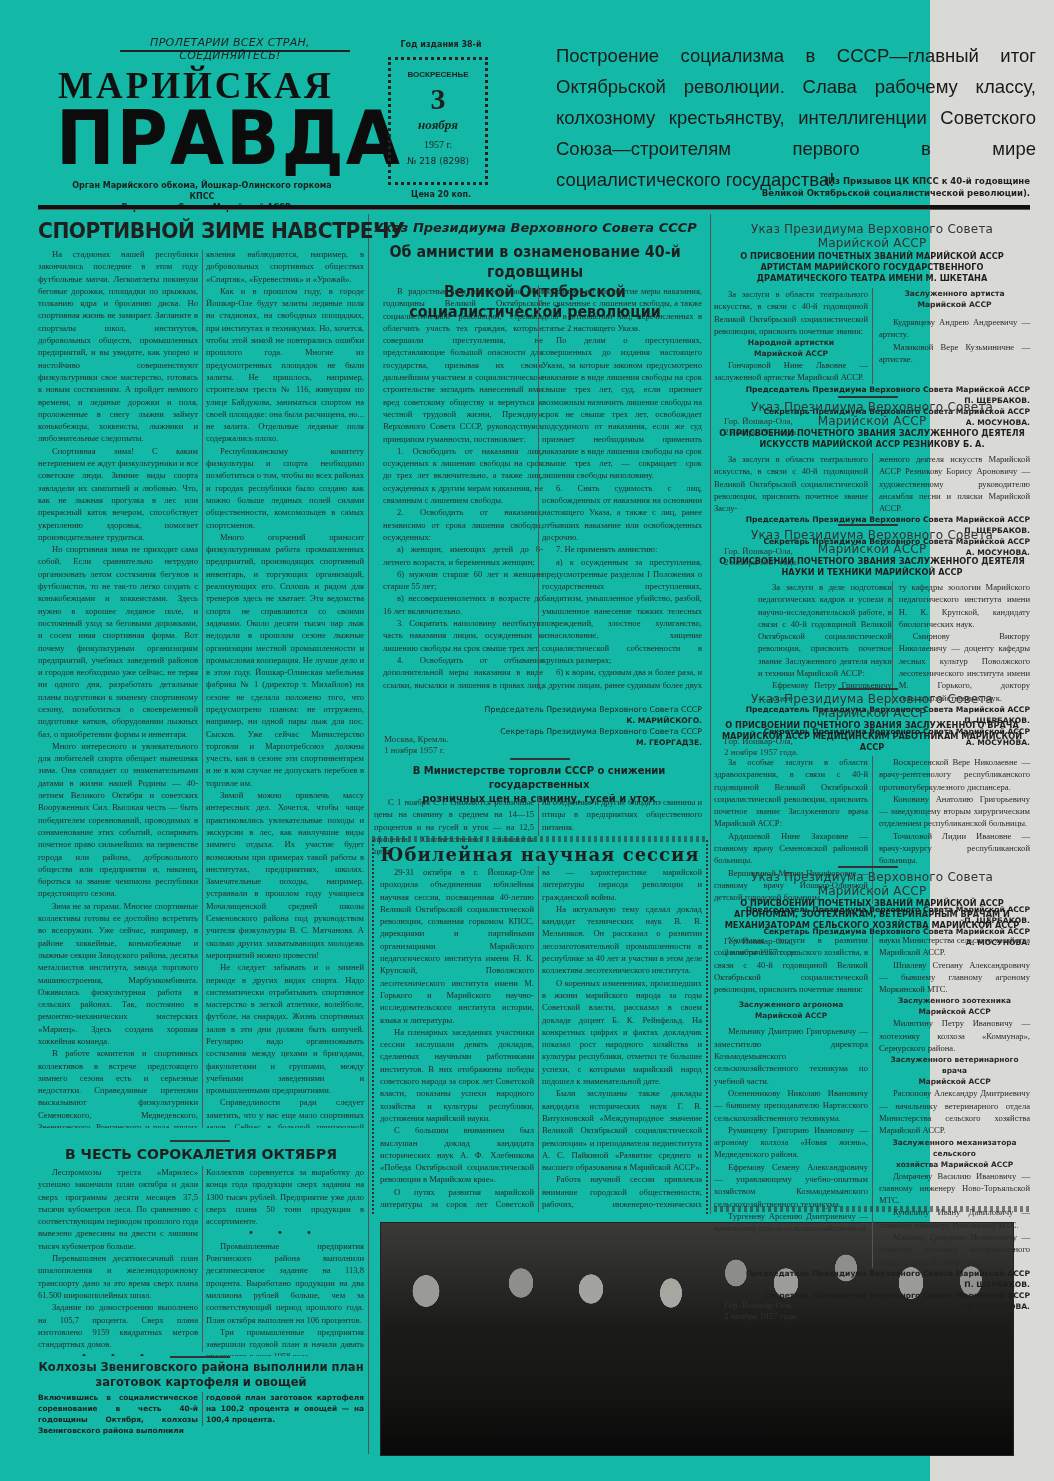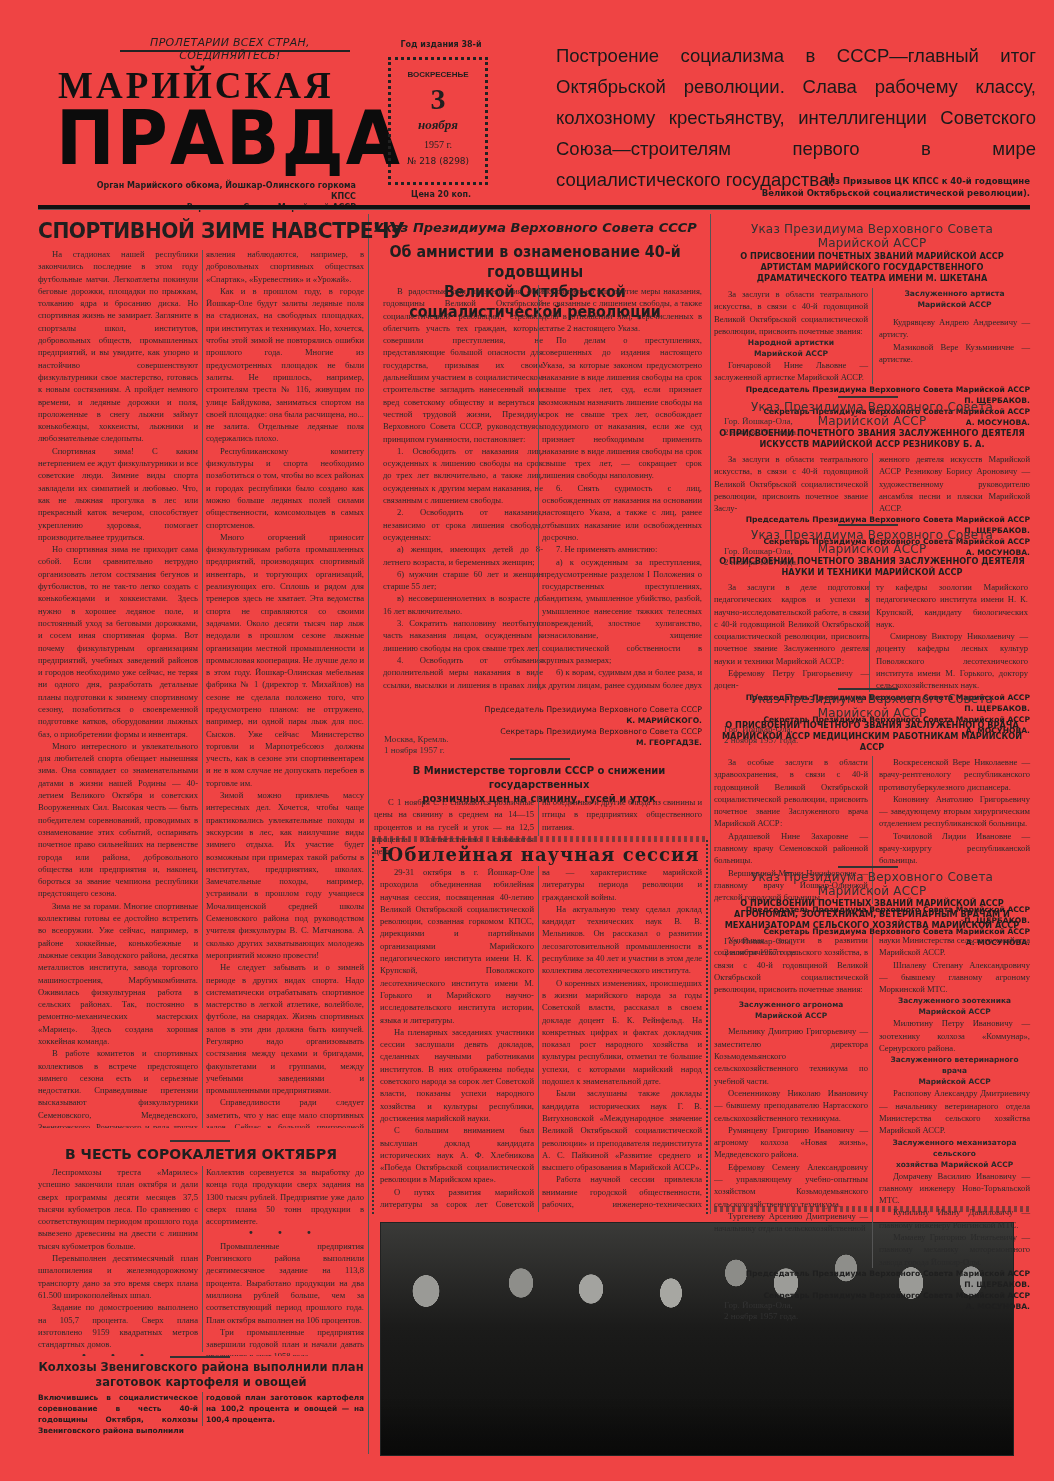--- a/index.html
+++ b/index.html
@@ -3,27 +3,27 @@
 <meta charset="utf-8">
 <style>
   html, body { margin:0; padding:0; }
   body {
     width:1054px; height:1481px; overflow:hidden;
     background:#d9d9d6;
     font-family:"Liberation Serif", serif;
     color:#1f1f1f;
     position:relative;
   }
-  .page { position:absolute; left:0; top:0; width:1054px; height:1481px; background:#ef4444; }
+  .page { position:absolute; left:0; top:0; width:930px; height:1481px; background:#14b8a6; }
   .abs { position:absolute; }
   .motto { left:110px; top:36px; width:240px; font-family:"DejaVu Sans", sans-serif; font-style:italic; font-size:11px; letter-spacing:0.3px; text-align:center; }
   .motto-rule { left:120px; top:50px; width:230px; height:2px; background:#222; }
   .title1 { left:58px; top:64px; width:270px; font-family:"Liberation Serif", serif; font-size:37px; letter-spacing:3px; font-weight:bold; text-align:center; color:#111; }
   .title2 { left:56px; top:98px; width:275px; font-family:"DejaVu Sans", sans-serif; font-size:70px; font-weight:900; letter-spacing:2px; text-align:center; color:#0c0c0c; line-height:80px; transform:scaleY(1.08); }
-  .organ { left:96px; top:180px; width:260px; font-family:"DejaVu Sans", sans-serif; font-size:8px; font-weight:bold; text-align:right; line-height:11px; }
+  .organ { left:72px; top:180px; width:260px; font-family:"DejaVu Sans", sans-serif; font-size:8px; font-weight:bold; text-align:center; line-height:11px; }
   .year { left:400px; top:40px; width:82px; font-family:"DejaVu Sans", sans-serif; font-size:8px; font-weight:bold; text-align:center; }
   .datebox { left:388px; top:57px; width:100px; height:128px; border:3px dotted #222; box-sizing:border-box; text-align:center; }
   .datebox .dow { font-family:Liberation Sans, sans-serif; font-size:8px; font-weight:bold; margin-top:10px; }
   .datebox .day { font-size:30px; font-weight:bold; line-height:32px; margin-top:4px; }
   .datebox .mon { font-style:italic; font-size:13px; font-weight:bold; margin-top:2px; }
   .datebox .yr { font-size:10px; margin-top:6px; }
   .datebox .num { font-family:"DejaVu Sans", sans-serif; font-size:9px; margin-top:6px; }
   .price { left:400px; top:190px; width:82px; font-family:"DejaVu Sans", sans-serif; font-size:8px; font-weight:bold; text-align:center; }
   .slogan { left:556px; top:40px; width:480px; font-family:"Liberation Sans", sans-serif; font-size:18.5px; line-height:31px; text-align:justify; color:#1a1a1a; }
   .slogan-src { left:700px; top:175px; width:330px; font-family:"DejaVu Sans", sans-serif; font-size:8.5px; font-weight:bold; text-align:right; line-height:12px; }
@@ -262,21 +262,21 @@
       <div>Гор. Йошкар-Ола,</div>
       <div>2 ноября 1957 года.</div>
     </div>
   </div>
 
   <div class="abs short-rule" style="left:838px;top:524px;"></div>
   <div class="abs" style="left:714px;top:528px;width:316px;">
     <div class="rk">Указ Президиума Верховного Совета Марийской АССР</div>
     <div class="rh">О ПРИСВОЕНИИ ПОЧЕТНОГО ЗВАНИЯ ЗАСЛУЖЕННОГО ДЕЯТЕЛЯ НАУКИ И ТЕХНИКИ МАРИЙСКОЙ АССР</div>
     <div style="display:flex;gap:6px;margin-top:3px;">
-      <div class="col-text" style="width:155px;border-right:1px solid #555;">
+      <div class="col-text" style="width:155px;border-right:1px solid #555;margin-left:44px;">
         <p>За заслуги в деле подготовки педагогических кадров и успехи в научно-исследовательской работе, в связи с 40-й годовщиной Великой Октябрьской социалистической революции, присвоить почетное звание Заслуженного деятеля науки и техники Марийской АССР:</p>
         <p>Ефремову Петру Григорьевичу — доцен-</p>
       </div>
       <div class="col-text" style="width:152px;">
         <p style="text-indent:0">ту кафедры зоологии Марийского педагогического института имени Н. К. Крупской, кандидату биологических наук.</p>
         <p>Смирнову Виктору Николаевичу — доценту кафедры лесных культур Поволжского лесотехнического института имени М. Горького, доктору сельскохозяйственных наук.</p>
       </div>
     </div>
     <div class="sig">Председатель Президиума Верховного Совета Марийской АССР</div>
     <div class="sig">П. ЩЕРБАКОВ.</div>

